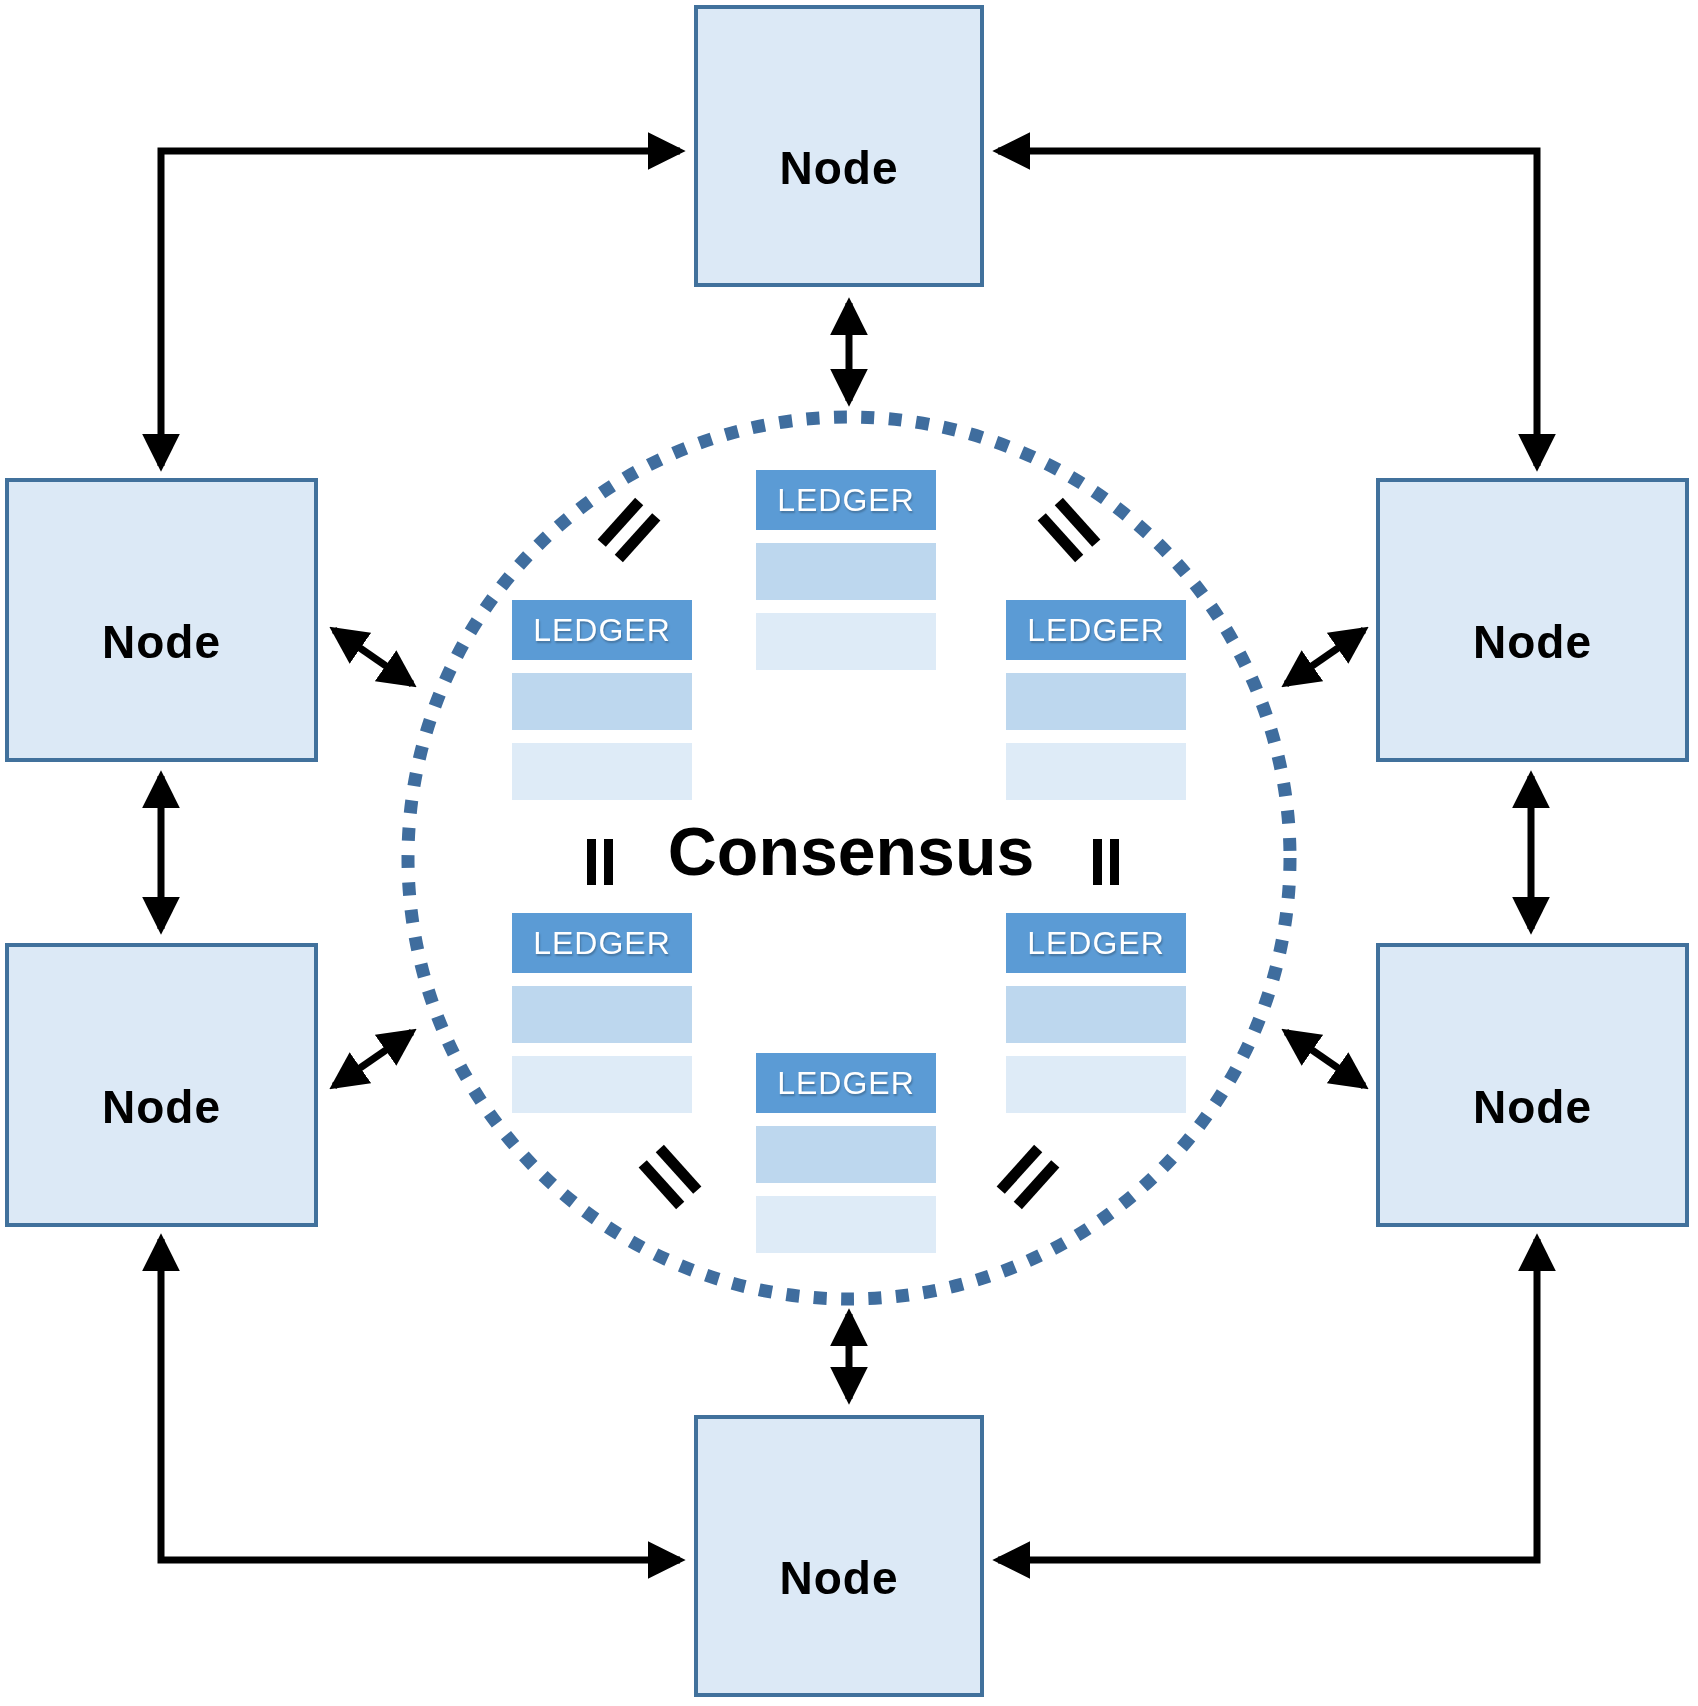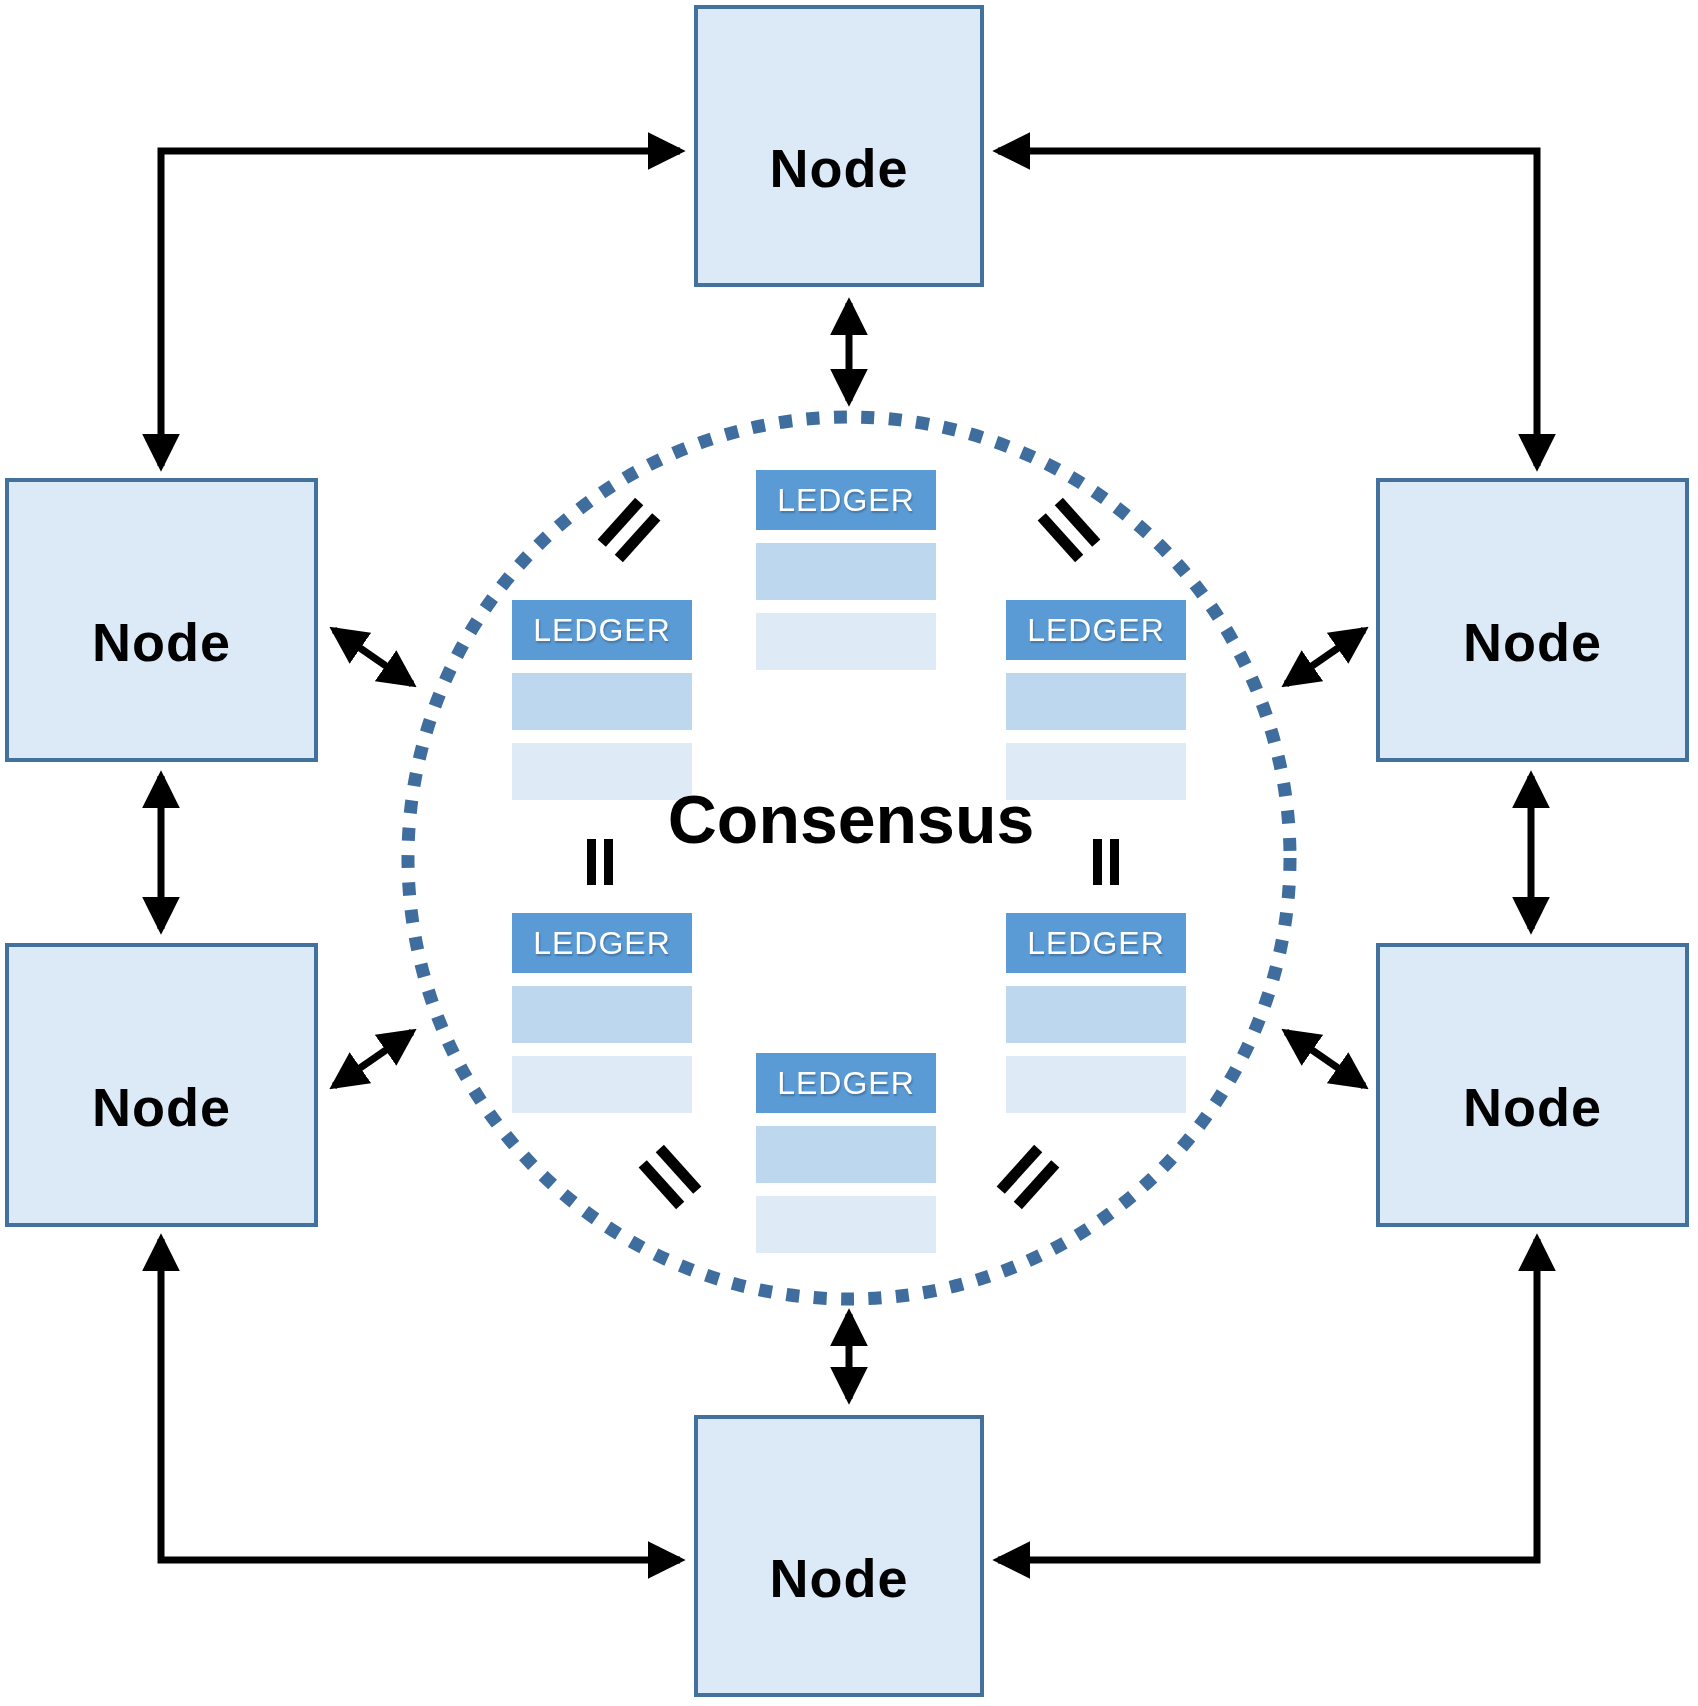--- a/index.html
+++ b/index.html
@@ -10,21 +10,21 @@
   svg.overlay{position:absolute;left:0;top:0;width:1698px;height:1706px;}
   .arrow-path{stroke:var(--arrow);stroke-width:7;fill:none;}
   #arrowhead path{fill:var(--arrow);}
   .consensus-circle{stroke:var(--circle_dot);stroke-width:13;fill:none;
     stroke-dasharray:13 14.5;}
   .node{
     position:absolute;display:flex;align-items:center;justify-content:center;
     background:var(--node_fill);border:4px solid var(--node_border);
     box-sizing:border-box;
   }
-  .node-label{font-weight:bold;font-size:54px;color:var(--node_text);letter-spacing:1px;margin-top:44px;}
+  .node-label{font-weight:bold;font-size:46px;color:var(--node_text);letter-spacing:1px;margin-top:44px;}
   .node-top{left:694px;top:5px;width:290px;height:282px;}
   .node-bottom{left:694px;top:1415px;width:290px;height:282px;}
   .node-upper-left{left:5px;top:478px;width:313px;height:284px;}
   .node-lower-left{left:5px;top:943px;width:313px;height:284px;}
   .node-upper-right{left:1376px;top:478px;width:313px;height:284px;}
   .node-lower-right{left:1376px;top:943px;width:313px;height:284px;}
 
   .ledger{position:absolute;width:180px;}
   .ledger-header{
     height:60px;background:var(--ledger_header_bg);color:var(--ledger_header_text);
@@ -35,21 +35,21 @@
   .ledger-row.r1{background:var(--ledger_row1_bg);}
   .ledger-row.r2{background:var(--ledger_row2_bg);}
   .ledger-top{left:756px;top:470px;}
   .ledger-upper-left{left:512px;top:600px;}
   .ledger-upper-right{left:1006px;top:600px;}
   .ledger-lower-left{left:512px;top:913px;}
   .ledger-lower-right{left:1006px;top:913px;}
   .ledger-bottom{left:756px;top:1053px;}
 
   .consensus-label{
-    position:absolute;left:666px;top:780px;width:370px;text-align:center;
+    position:absolute;left:666px;top:812px;width:370px;text-align:center;
     font-weight:bold;font-size:68px;color:var(--node_text);
   }
   .eq{position:absolute;width:56px;height:34px;
     display:flex;flex-direction:column;justify-content:space-between;}
   .eq .bar{width:100%;height:11px;background:var(--arrow);}
   .eq.small{width:46px;height:26px;}
   .eq.small .bar{height:9px;}
   .eq-upper-left{left:601px;top:513px;transform:rotate(-48deg);}
   .eq-upper-right{left:1041px;top:513px;transform:rotate(48deg);}
   .eq-mid-left{left:577px;top:849px;transform:rotate(90deg);}

